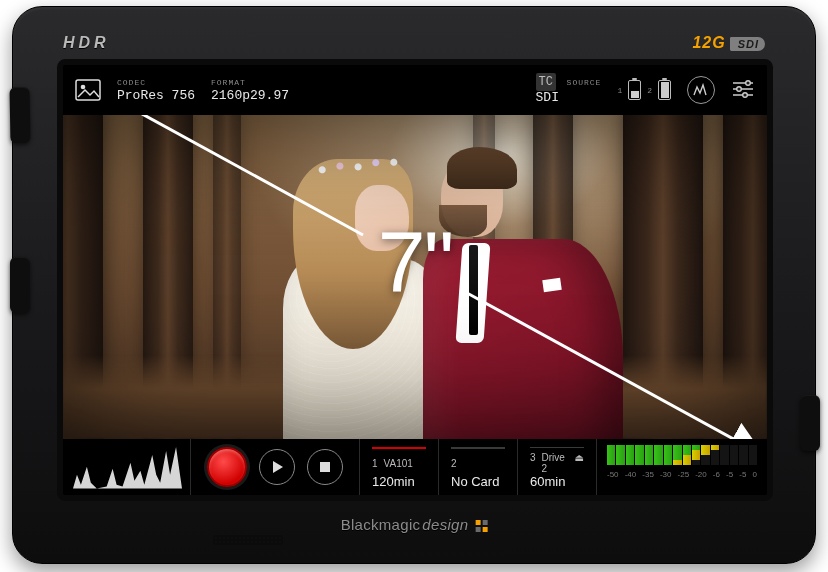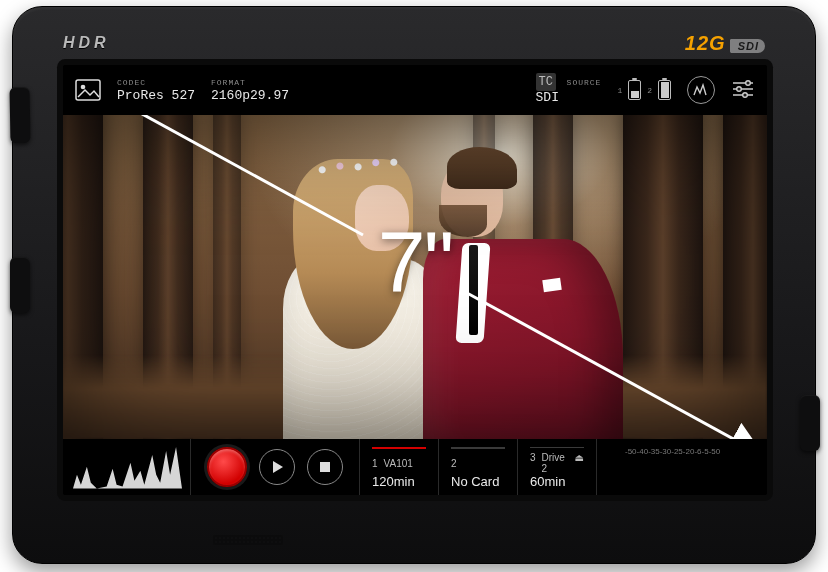--- a/index.html
+++ b/index.html
@@ -39,21 +39,21 @@
     font-style: italic;
     text-shadow: 0 1px 0 #000;
   }
   .sdi-logo {
     display: flex;
     align-items: baseline;
     gap: 4px;
   }
   .sdi-12g {
     color: #f5a100;
-    font-size: 20px;
+    font-size: 16px;
     font-weight: 800;
     font-style: italic;
     letter-spacing: 1px;
   }
   .sdi-box {
     background: #7f7f80;
     color: #1a1a1a;
     font-size: 11px;
     font-weight: 700;
     font-style: italic;
@@ -263,21 +263,21 @@
     border-right:1px solid #2a2a2a;
     display:flex; flex-direction:column; justify-content:space-between;
   }
   .slot .line1 { font-size:10px; color:#bbb; display:flex; gap:6px;}
   .slot .line2 { font-size:13px; color:#eaeaea; }
   .slot .active-bar { height:2px; background:#d40000; margin-bottom:4px;}
   .slot .idle-bar { height:2px; background:#3a3a3a; margin-bottom:4px;}
   .meters {
     width: 170px;
     padding:6px 10px 2px;
-    display:flex; flex-direction:row; gap:3px;
+    display:flex; flex-direction:column; gap:3px;
   }
   .meter-row { height:5px; display:flex; gap:1px; }
   .seg { flex:1; background:#1c1c1c; }
   .meter-scale { display:flex; justify-content:space-between; font-size:8px; color:#777; margin-top:2px;}
   
   .brand {
     position:absolute;
     bottom: 30px;
     left:50%; transform:translateX(-50%);
     display:flex; align-items:center; gap:4px;
@@ -336,21 +336,21 @@
     <div class="topbar">
       <div class="picture-icon">
         <svg width="26" height="22">
           <rect x="1" y="1" width="24" height="20" rx="2" fill="none" stroke="#ddd" stroke-width="1.5"></rect>
           <circle cx="8" cy="8" r="2.3" fill="#ddd"></circle>
           <path d="M3 18 L10 11 L15 16 L19 12 L24 18" fill="none" stroke="#ddd" stroke-width="1.5"></path>
         </svg>
       </div>
       <div class="info-group">
         <span class="info-label">CODEC</span>
-        <span class="info-value">ProRes 527</span>
+        <span class="info-value">ProRes 756</span>
       </div>
       <div class="info-group">
         <span class="info-label">FORMAT</span>
         <span class="info-value">2160p29.97</span>
       </div>
       <div style="flex:1"></div>
       <div style="flex:1"></div>
       <div class="info-group">
         <span>
           <span class="tc-chip">TC</span>
@@ -561,13 +561,23 @@
             <span>-5</span>
             <span>-5</span>
             <span>0</span>
           </div>
       </div>
     </div>
   </div>
 
   <div class="speaker"></div>
 
+  <div class="brand">
+    <span class="b-left">Blackmagic</span>
+      <span class="b-right">design</span>
+    <div class="bsquares">
+      <div class="bsq o"></div>
+        <div class="bsq g"></div>
+        <div class="bsq g"></div>
+        <div class="bsq o"></div>
+    </div>
+  </div>
 </div>
 
 </body></html>

